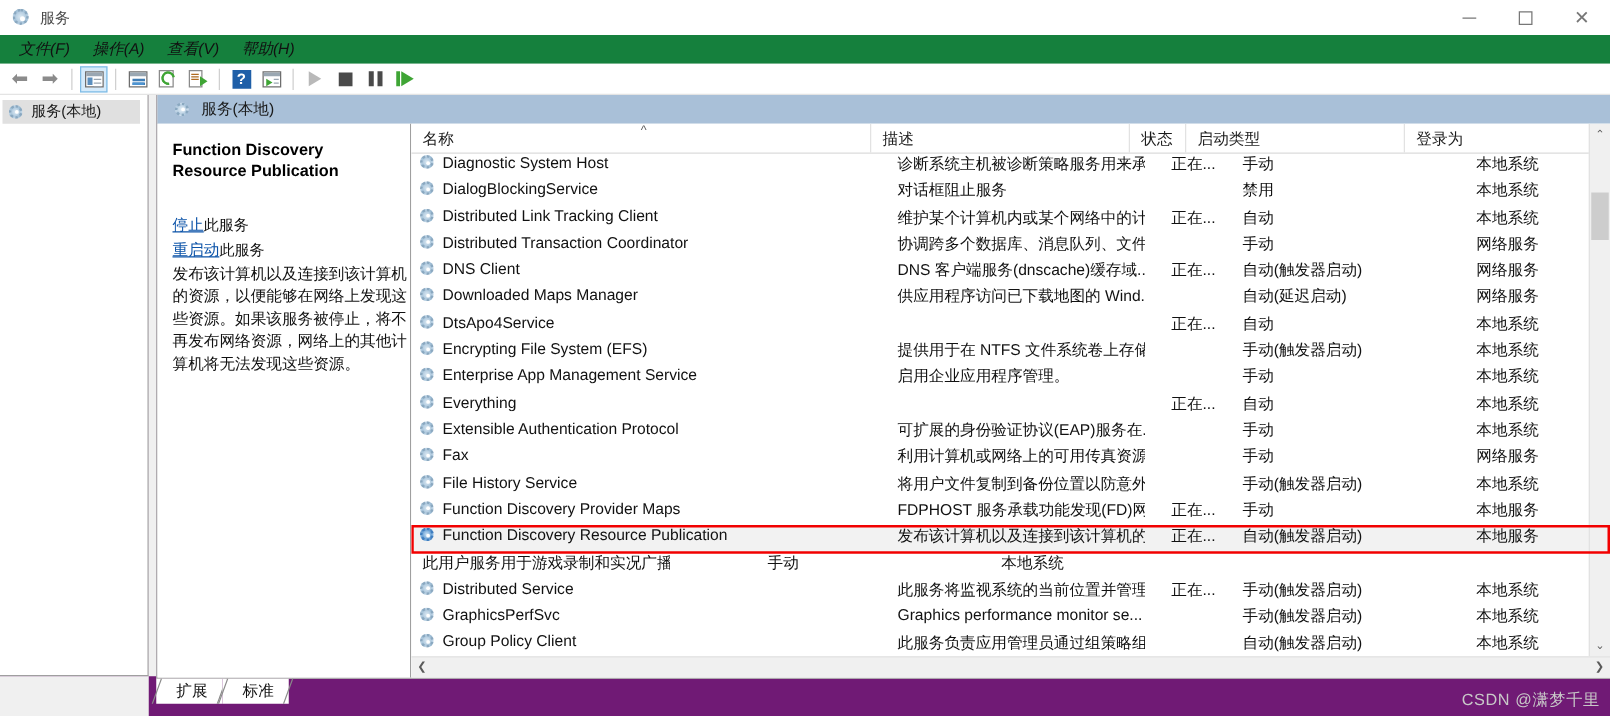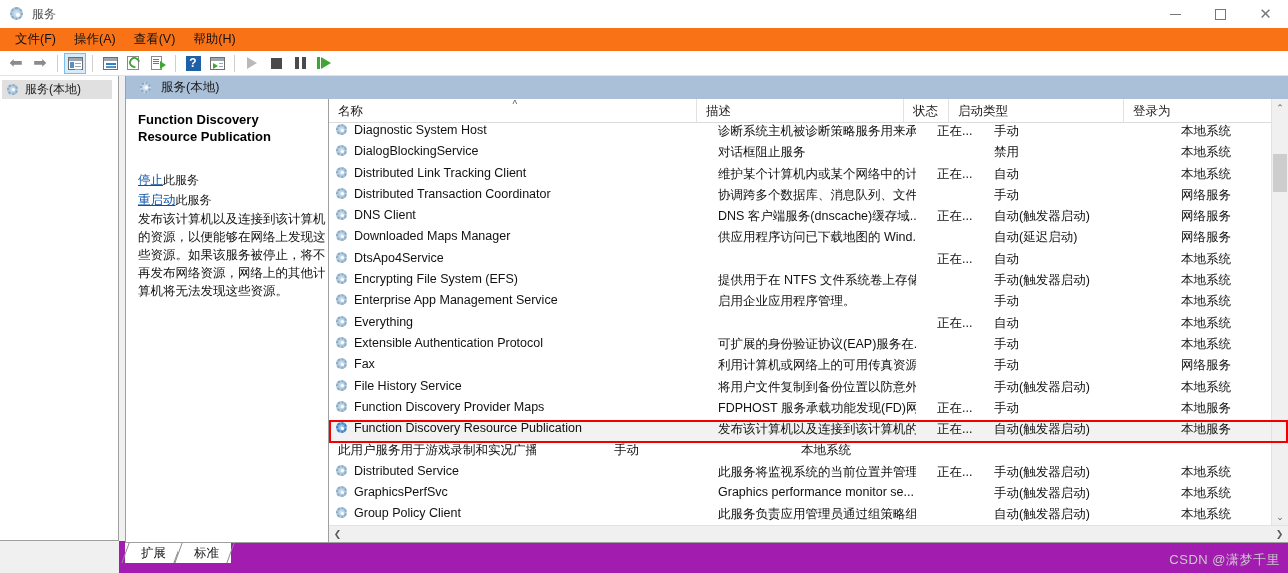--- a/index.html
+++ b/index.html
@@ -48,23 +48,24 @@
     display: flex; align-items: center; justify-content: center;
     color: #6b6b6b; font-size: 13px;
   }
   .win-btn .min-glyph { display:block; width: 11px; height: 1px; background:#777; }
   .win-btn .max-glyph { display:block; width: 11px; height: 11px; border:1px solid #777; }
   .win-btn .close-glyph { display:block; font-size: 15px; line-height: 15px; color:#777; font-family:"DejaVu Sans", sans-serif;}
 
   
   .menubar {
     position: absolute; left: 0; top: 28px; width: 1288px; height: 23px;
-    background: #f97316;
+    background: #15803d;
     display: flex; align-items: center;
     padding-left: 6px;
+    font-style: italic;
   }
   .menu-item {
     font-size: 12.5px; color: #111; padding: 2px 9px; white-space: nowrap;
   }
 
   
   .toolbar {
     position: absolute; left: 0; top: 51px; width: 1288px; height: 25px;
     background: #ffffff;
     display: flex; align-items: center;
@@ -123,21 +124,21 @@
   .ic-pause::before,.ic-pause::after{content:"";position:absolute;top:0;width:4px;height:12px;background:#4a4a4a;}
   .ic-pause::before{left:0;} .ic-pause::after{right:0;}
   .ic-restart { width:14px;height:12px;position:relative;}
   .ic-restart .bar{position:absolute;left:0;top:0;width:3px;height:12px;background:#3fa535;}
   .ic-restart .tri{position:absolute;left:4px;top:0;width:0;height:0;
     border-top:6px solid transparent;border-bottom:6px solid transparent;border-left:10px solid #3fa535;}
 
   
   .body-area {
     position: absolute; left: 0; top: 76px; width: 1288px; height: 497px;
-    background: #a21caf;
+    background: #701a75;
   }
 
   
   .tree-panel {
     position: absolute; left: 0; top: 0; width: 119px; height: 465px;
     background: #ffffff;
     border-right: 1px solid #9f9f9f;
     border-bottom: 1px solid #9f9f9f;
   }
   .tree-item {

